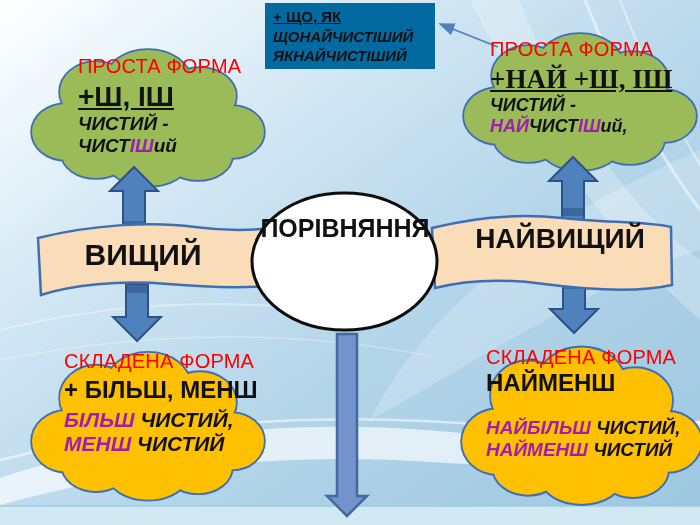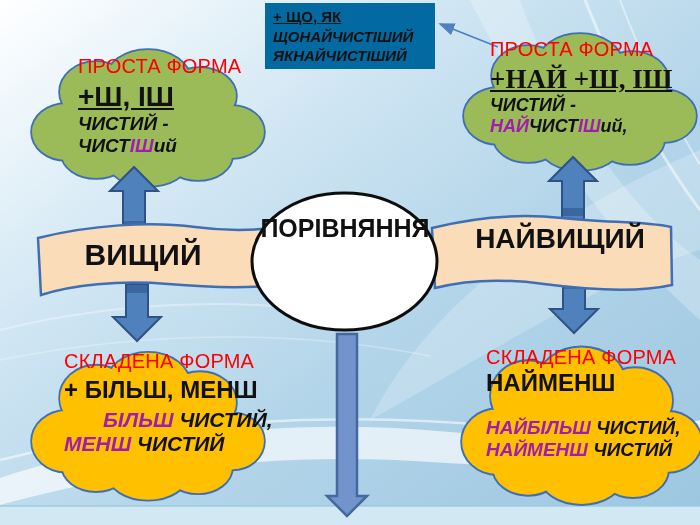--- a/index.html
+++ b/index.html
@@ -144,21 +144,21 @@
   <div class="txt banner-label" id="banner-left-label">ВИЩИЙ</div>
   <div class="txt banner-label" id="banner-right-label">НАЙВИЩИЙ</div>
 
   <div class="txt" id="center-label">
     <div>ПОРІВНЯННЯ</div>
   </div>
 
   <div class="txt bl" style="left:64px;top:350px;">
     <div class="heading">СКЛАДЕНА ФОРМА</div>
     <div class="rule-mid">+ БІЛЬШ, МЕНШ</div>
-    <div class="example" style="margin-top:4px;margin-left:39px;"><span class="red">БІЛЬШ</span><span> ЧИСТИЙ,</span></div>
+    <div class="example" style="margin-top:4px;"><span class="red">БІЛЬШ</span><span> ЧИСТИЙ,</span></div>
     <div class="example"><span class="red">МЕНШ</span><span> ЧИСТИЙ</span></div>
   </div>
 
   <div class="txt br" style="left:486px;top:346px;">
     <div class="heading">СКЛАДЕНА ФОРМА</div>
     <div class="rule-mid" style="margin-top:0;">НАЙМЕНШ</div>
     <div class="example" style="margin-top:20px;"><span class="red">НАЙБІЛЬШ</span><span> ЧИСТИЙ,</span></div>
     <div class="example"><span class="red">НАЙМЕНШ</span><span> ЧИСТИЙ</span></div>
   </div>
 

